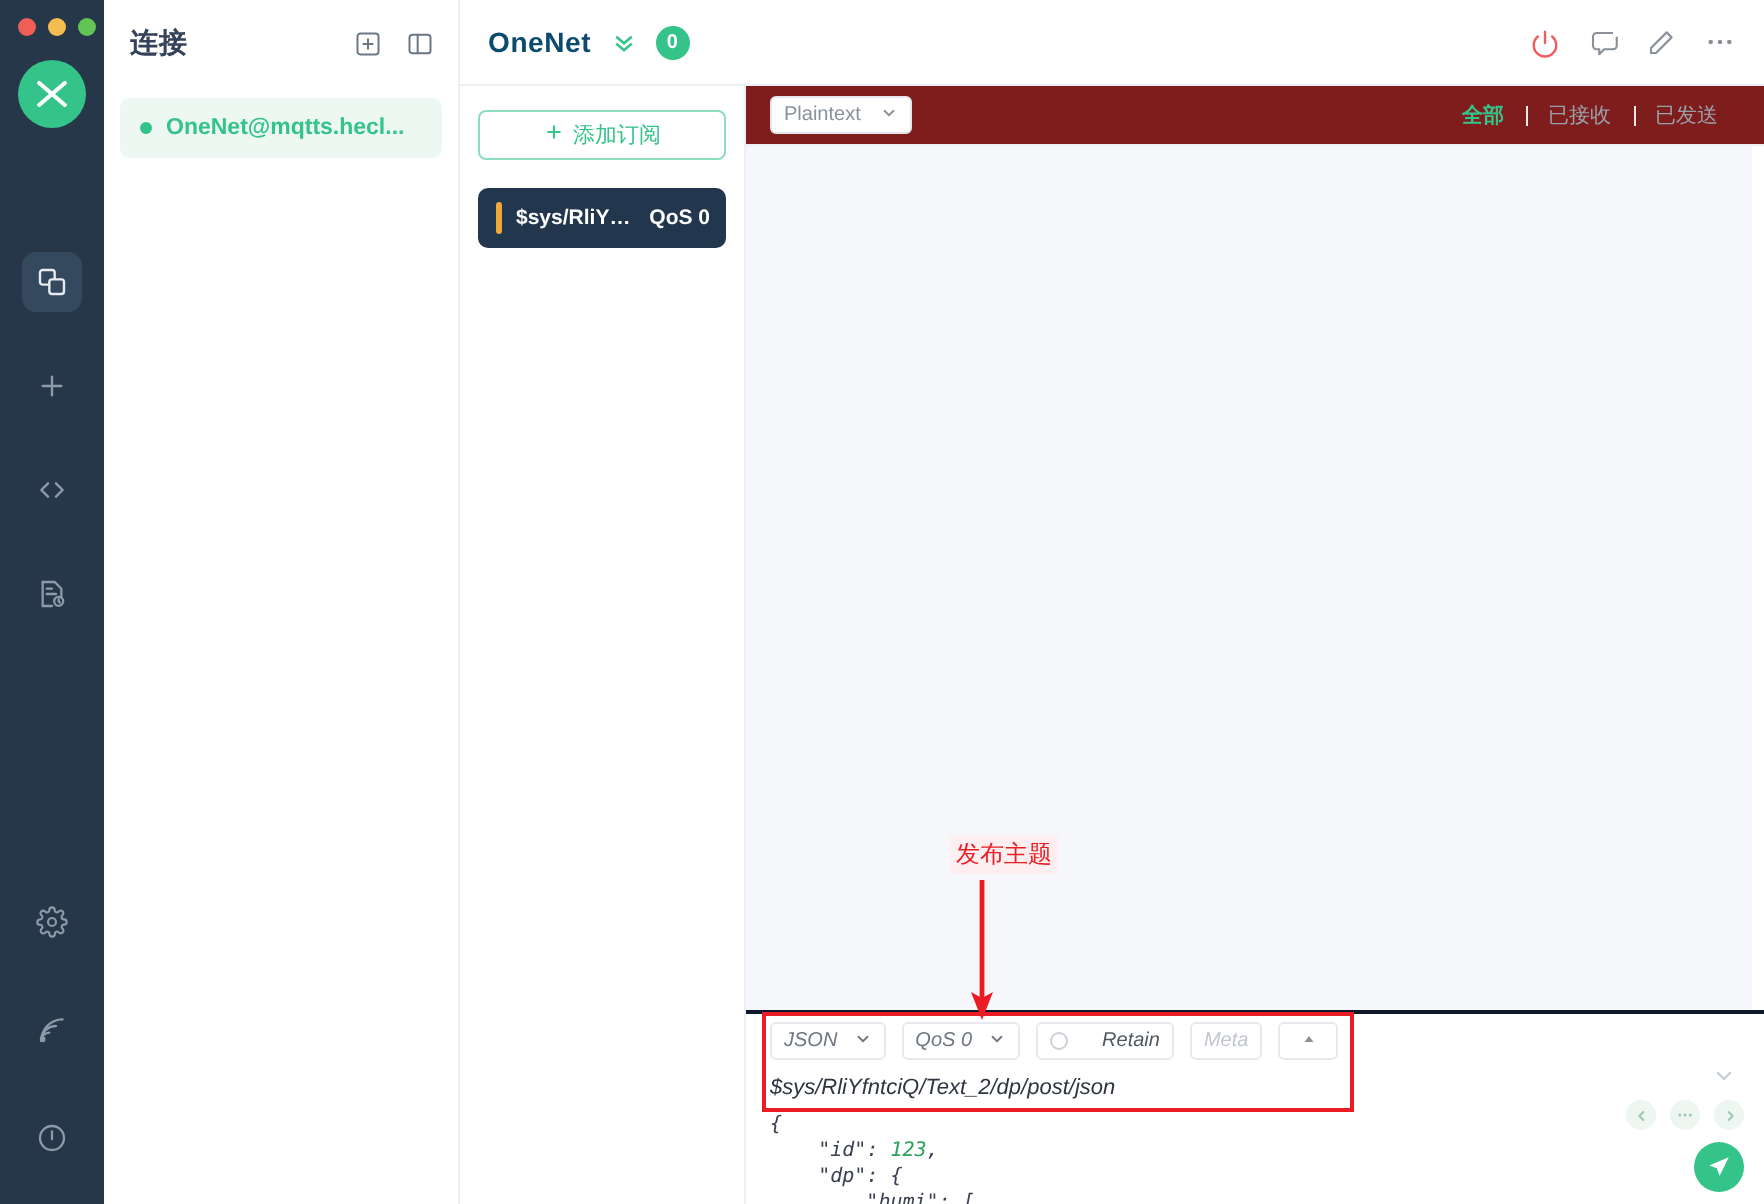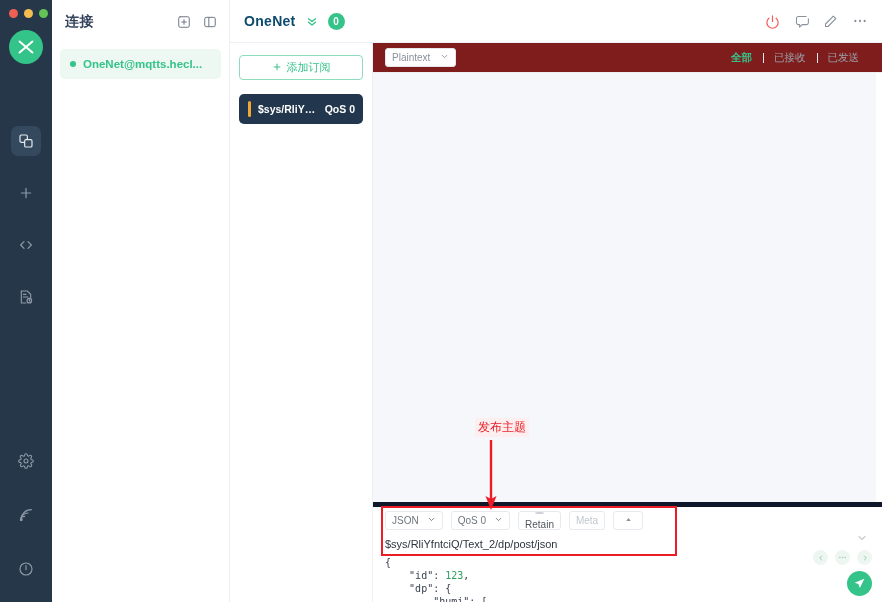--- a/index.html
+++ b/index.html
@@ -249,41 +249,42 @@
     width: 296px; height: 50px;
     border: 2px solid #ec1c24;
     z-index: 45;
     pointer-events: none;
   }
 
   
   .publish {
     flex: 0 0 auto;
     background: #ffffff;
-    border-top: 5px solid #0f172a;
-    position: relative;
+    border-top: 2px solid #0f172a;
+    position: relative;
+    font-style: italic;
   }
   .pub-controls {
     height: 27px;
     display: flex; align-items: center;
     padding: 0 12px;
     gap: 0;
   }
   .pc {
     height: 19px;
     border: 1px solid #e6e9ee;
     border-radius: 3px;
     font-size: 10px;
     color: #6f7680;
     display: flex; align-items: center; gap: 8px;
     padding: 0 6px;
     background: #fff;
     margin-right: 8px;
   }
-  .pc.retain { gap: 5px; color: #51585f; flex-direction: column; }
+  .pc.retain { gap: 17px; color: #51585f; }
   .pc.meta { color: #c2c7ce; text-align: right; }
   .radio-circle {
     width: 9px; height: 9px; border-radius: 50%;
     border: 1px solid #ccd1d8;
   }
   .pc.collapse { width: 30px; justify-content: center; }
   .pub-topic {
     padding: 4px 12px 6px 12px;
     font-size: 11px;
     color: #2e3440;

